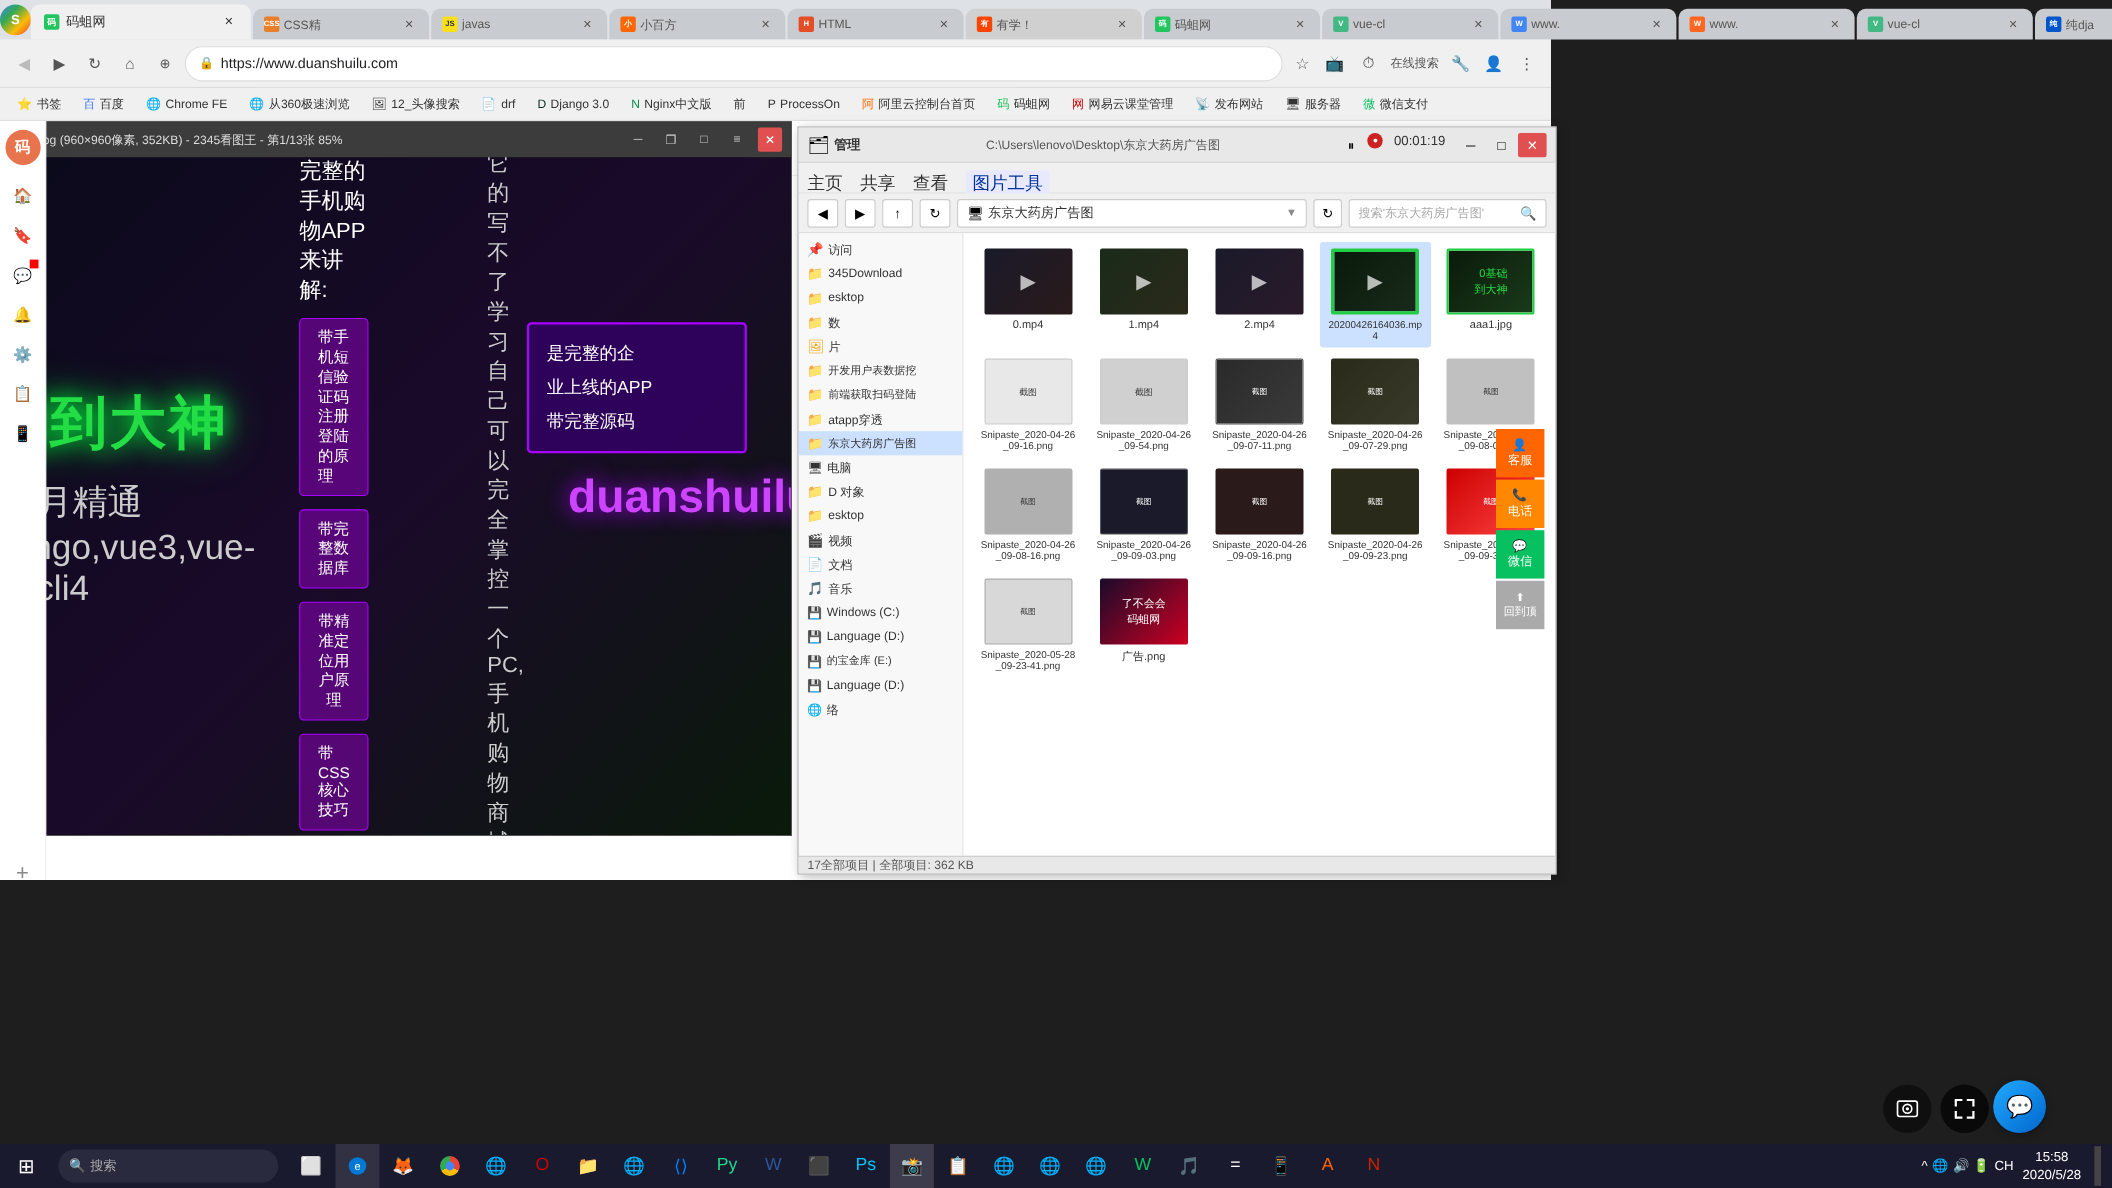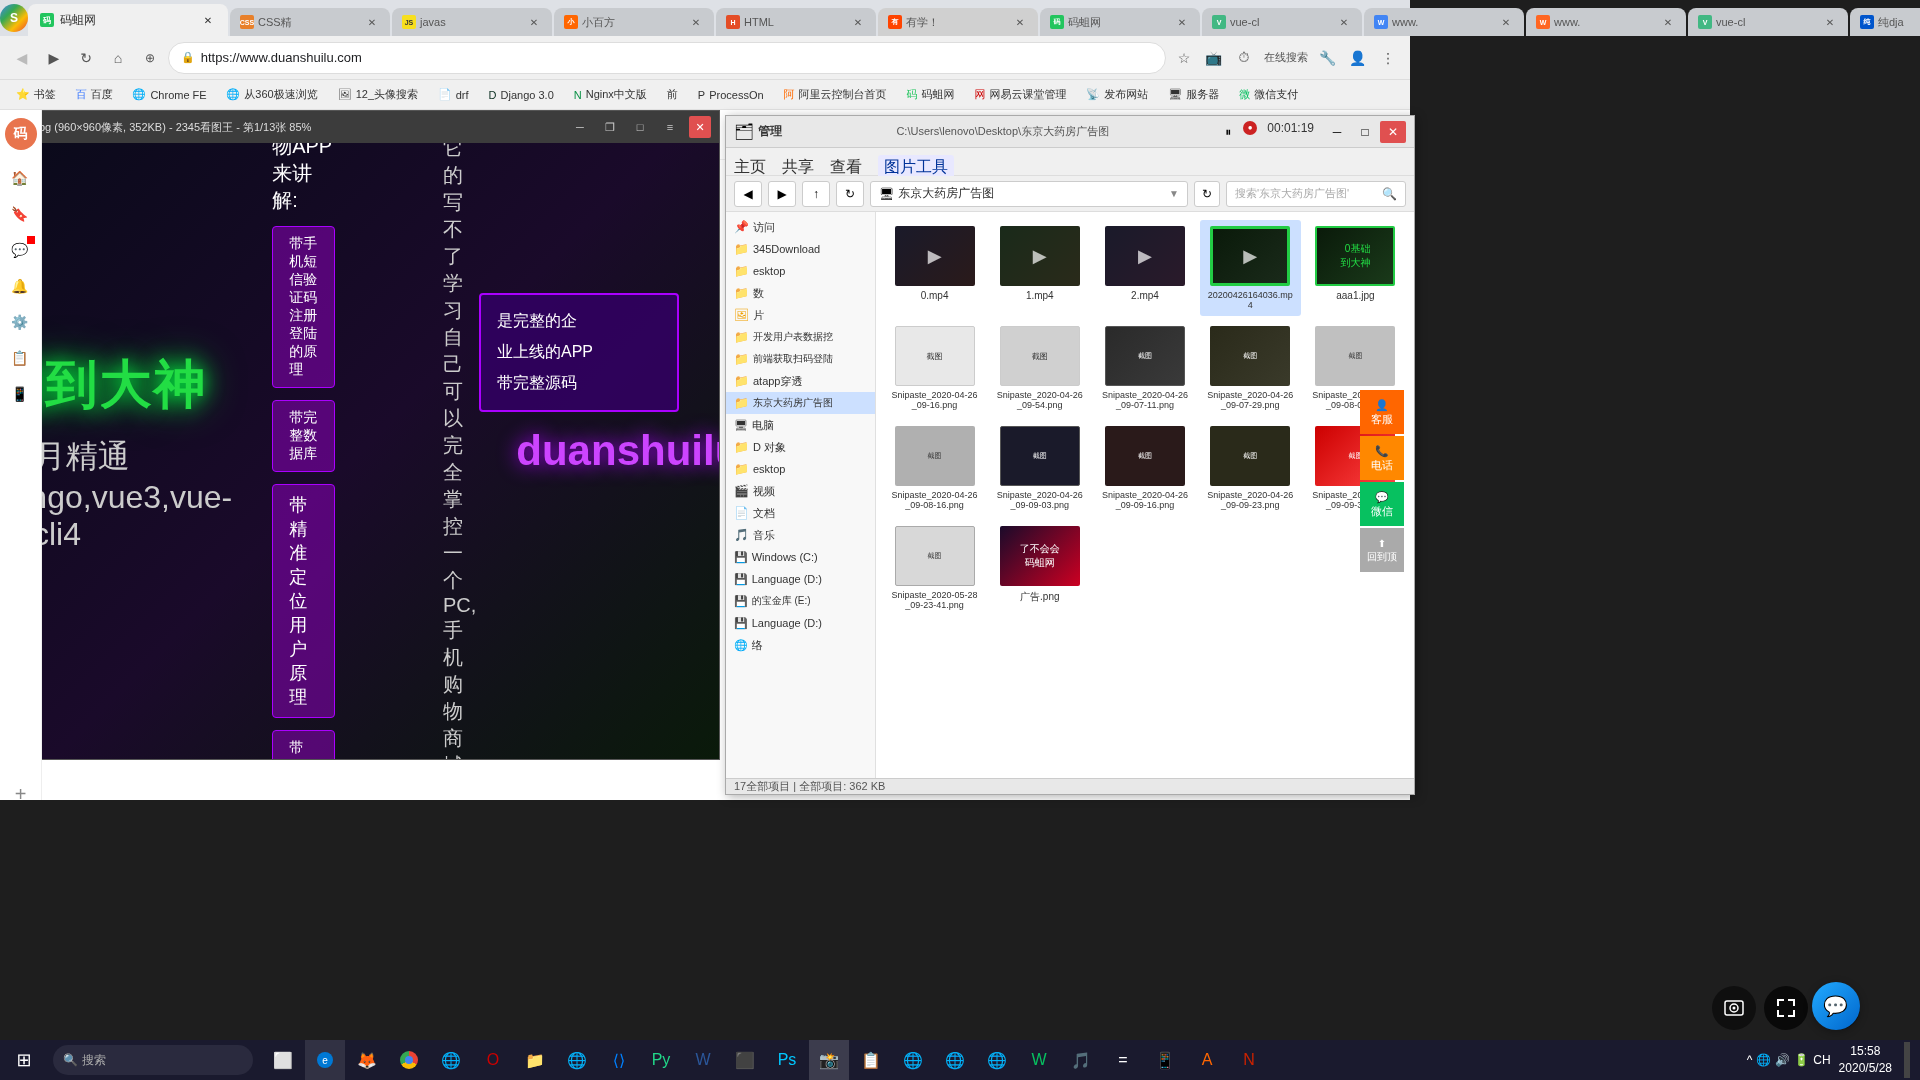--- a/index.html
+++ b/index.html
@@ -338,21 +338,21 @@
             <div class="img-main-title">0基础到大神</div>
             <div class="img-sub-title">1个月精通python,django,vue3,vue-cli4</div>
           </div>
           <div style="width:100%;padding:0 40px;margin-top:10px;">
             <div style="font-size:20px;color:#fff;margin-bottom:12px;">完整的手机购物APP来讲解:</div>
             <div style="display:flex;flex-wrap:wrap;gap:12px;margin-bottom:12px;">
               <div style="background:rgba(150,0,200,0.5);border:1px solid #aa00ff;border-radius:4px;padding:8px 16px;font-size:14px;color:#fff;">带手机短信验证码注册登陆的原理</div>
               <div style="background:rgba(150,0,200,0.5);border:1px solid #aa00ff;border-radius:4px;padding:8px 16px;font-size:14px;color:#fff;">带完整数据库</div>
             </div>
             <div style="display:flex;flex-wrap:wrap;gap:12px;margin-bottom:16px;">
-              <div style="background:rgba(150,0,200,0.5);border:1px solid #aa00ff;border-radius:4px;padding:8px 16px;font-size:18px;color:#fff;">带精准定位用户原理</div>
+              <div style="background:rgba(150,0,200,0.5);border:1px solid #aa00ff;border-radius:4px;padding:8px 16px;font-size:14px;color:#fff;text-align:center;">带精准定位用户原理</div>
               <div style="background:rgba(150,0,200,0.5);border:1px solid #aa00ff;border-radius:4px;padding:8px 16px;font-size:14px;color:#fff;">带CSS核心技巧</div>
             </div>
           </div>
           <div style="width:100%;padding:0 40px;">
             <div style="font-size:20px;color:#ccc;margin-bottom:16px;margin-left:28px;">其它的写不了  学习自己可以完全掌控一个PC,手机购物商城</div>
           </div>
           <div style="font-size:42px;font-weight:bold;color:#cc44ff;text-shadow:0 0 20px #aa00ff;">duanshuilu.com</div>
 
           <div style="position:absolute;right:40px;top:150px;background:rgba(50,0,100,0.85);border:2px solid #aa00ff;border-radius:4px;padding:16px;width:200px;">
             <div style="font-size:16px;color:#fff;margin-bottom:10px;">是完整的企</div>

